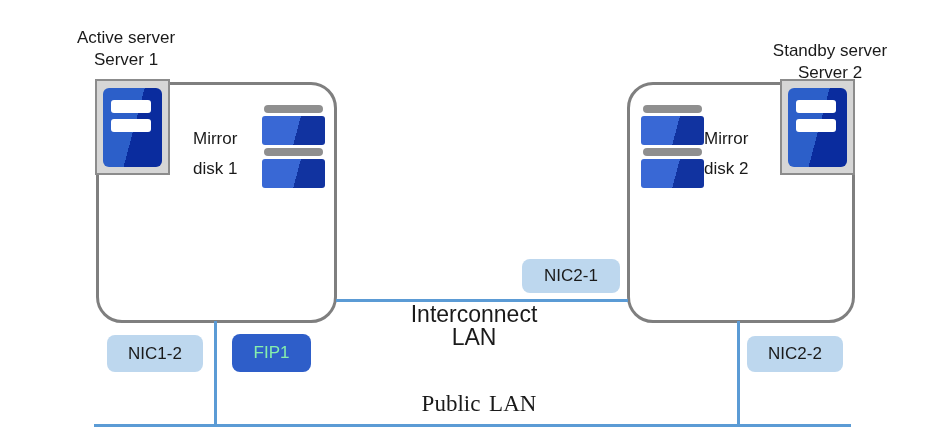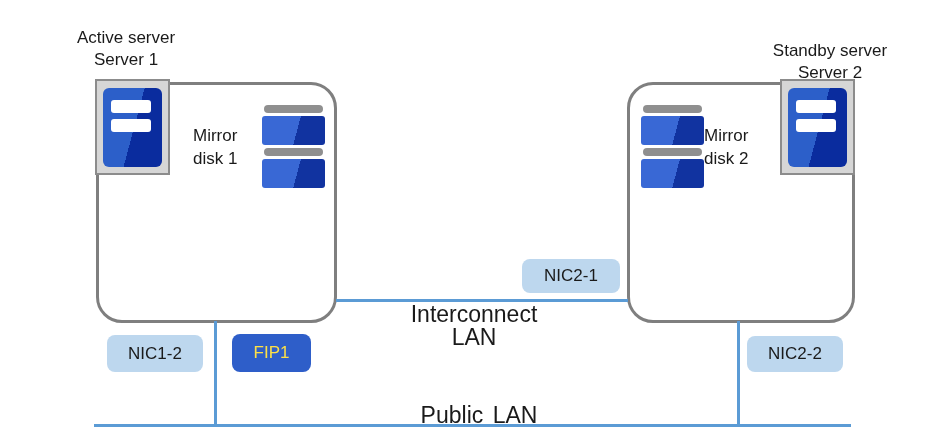--- a/index.html
+++ b/index.html
@@ -14,41 +14,41 @@
     position:absolute;box-sizing:border-box;background:#fff;
     border:3px solid var(--box-border,#7f7f7f);border-radius:26px;
   }
   .hline,.vline{position:absolute;background:var(--accent-line,#5b9bd5);}
   .chip{
     position:absolute;box-sizing:border-box;display:flex;align-items:center;justify-content:center;
     background:var(--nic-chip-bg,#bdd7ee);border-radius:8px;font-size:17px;color:var(--text,#1a1a1a);
   }
   .fip{
     position:absolute;box-sizing:border-box;display:flex;align-items:center;justify-content:center;
-    background:var(--fip-bg,#2e5ec9);border-radius:8px;font-size:17px;color:#fde047;
+    background:var(--fip-bg,#2e5ec9);border-radius:8px;font-size:17px;color:#86efac;
   }
   .server-icon{
     position:absolute;box-sizing:border-box;
     background:var(--icon-frame-bg,#d6d6d6);border:2px solid var(--icon-frame-border,#8c8c8c);
     display:flex;align-items:center;justify-content:center;z-index:3;
   }
   .server-tower{
     position:relative;width:59px;height:79px;border-radius:6px;
     background:linear-gradient(105deg,var(--server-blue-light,#2c5fc9) 0 52%,var(--server-blue-dark,#0a2c9e) 52%);
   }
   .tower-bar{position:absolute;left:8px;width:40px;height:13px;background:#fff;border-radius:3px;}
   .tower-bar.b1{top:12px;}
   .tower-bar.b2{top:31px;}
   .disk-stack{position:absolute;width:63px;z-index:2;}
   .disk-cap{height:8px;margin:0 2px 3px 2px;background:var(--disk-cap,#8f8f8f);border-radius:4px;}
   .disk-body{
     height:29px;margin-bottom:3px;border-radius:3px;
     background:linear-gradient(105deg,var(--disk-blue-light,#3968d5) 0 55%,var(--disk-blue-dark,#1133a0) 55%);
   }
-  .mirror-label{position:absolute;font-size:17px;line-height:23px;white-space:pre-line;}
+  .mirror-label{position:absolute;font-size:17px;line-height:30px;white-space:pre-line;}
   .net-label{position:absolute;font-size:23px;text-align:center;line-height:23px;white-space:pre-line;}
   .ws{word-spacing:3px;}
   .z1{z-index:1}.z2{z-index:2}
 </style>
 </head>
 <body>
 
 <div class="canvas">
 
   <div class="caption" style="left:40px;top:27px;width:172px;">Active server
@@ -97,15 +97,15 @@
 disk 2</div>
 
   <div class="chip z2" style="left:522px;top:259px;width:98px;height:34px;">NIC2-1</div>
   <div class="chip z2" style="left:107px;top:335px;width:96px;height:37px;">NIC1-2</div>
   <div class="chip z2" style="left:747px;top:336px;width:96px;height:36px;">NIC2-2</div>
 
   <div class="fip z2" style="left:232px;top:334px;width:79px;height:38px;">FIP1</div>
 
   <div class="net-label" style="left:394px;top:303px;width:160px;">Interconnect
 LAN</div>
-  <div class="net-label ws" style="left:399px;top:404px;width:160px;">Public LAN</div>
+  <div class="net-label ws" style="left:399px;top:392px;width:160px;font-family:Liberation Serif, serif;">Public LAN</div>
 
 </div>
 
 </body></html>

